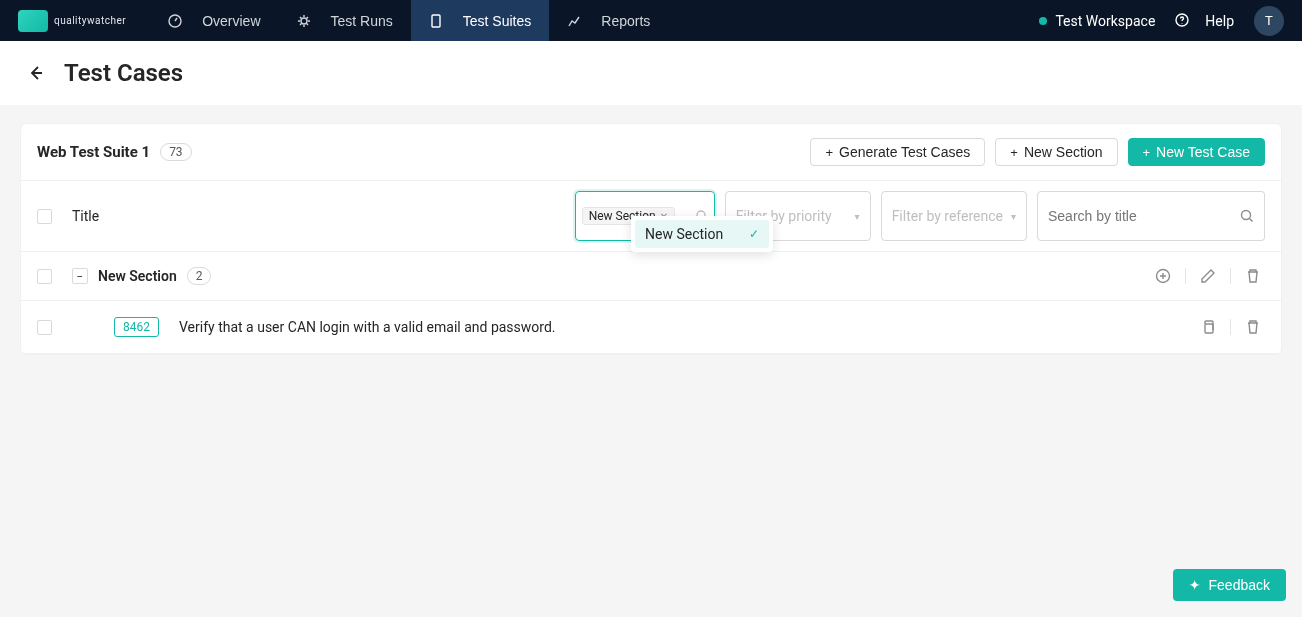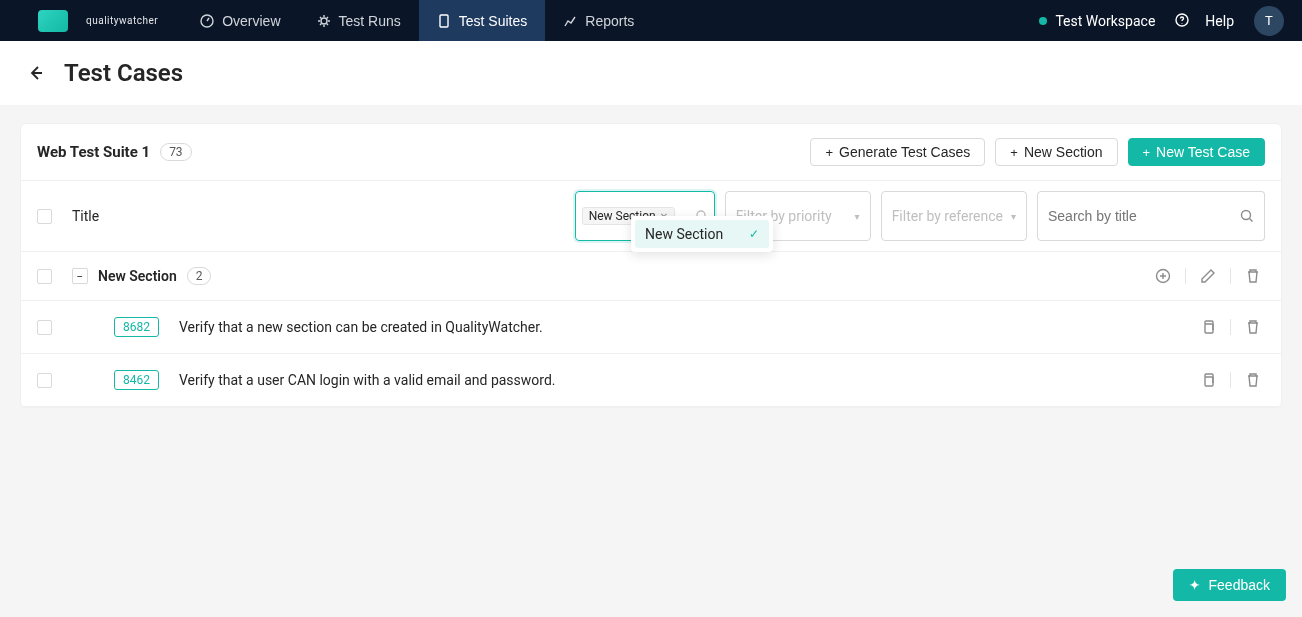--- a/index.html
+++ b/index.html
@@ -1,22 +1,22 @@
 <!DOCTYPE html>
 <html><head>
   <meta charset="utf-8">
   <style>
     * { margin: 0; padding: 0; box-sizing: border-box; }
     body { font-family: -apple-system, BlinkMacSystemFont, "Segoe UI", Roboto, sans-serif; background: #f5f5f5; color: #262626; }
     .topbar { background: #0a1628; height: 41px; display: flex; align-items: center; padding: 0 18px; color: #fff; font-size: 14px; }
-    .logo { display: flex; align-items: center; gap: 18px; margin-right: 24px; margin-left: 20px; }
+    .logo { display: flex; align-items: center; gap: 6px; margin-right: 24px; }
     .logo-icon { width: 30px; height: 22px; background: linear-gradient(135deg,#2dd4bf,#14b8a6); border-radius: 4px; position: relative; }
     .logo-text { font-size: 10px; color: #e5e7eb; letter-spacing: 0.5px; }
     .nav { display: flex; height: 100%; }
-    .nav-item { display: flex; align-items: center; gap: 8px; padding: 0 18px; cursor: pointer; height: 100%; color: #d1d5db; border: none; background: transparent; font-size: 14px; }
+    .nav-item { display: flex; align-items: center; gap: 20px; padding: 0 18px; cursor: pointer; height: 100%; color: #d1d5db; border: none; background: transparent; font-size: 14px; }
     .nav-item.active { background: #1e3a5f; color: #fff; }
     .nav-icon { width: 14px; height: 14px; display: inline-flex; }
     .topbar-right { margin-left: auto; display: flex; align-items: center; gap: 20px; }
     .presence-dot { width: 8px; height: 8px; background: #14b8a6; border-radius: 50%; }
     .avatar { width: 30px; height: 30px; border-radius: 50%; background: #2d4762; display: flex; align-items: center; justify-content: center; font-size: 13px; color: #fff; }
     .page-header { background: #fff; padding: 18px 24px; display: flex; align-items: center; gap: 16px; }
     .back-btn { width: 24px; height: 24px; background: none; border: none; cursor: pointer; display: flex; align-items: center; justify-content: center; }
     .page-title { font-size: 24px; font-weight: 600; }
     .content-panel { background: #fff; margin: 18px 20px; border-radius: 6px; border: 1px solid #f0f0f0; }
     .panel-header { padding: 14px 16px; display: flex; align-items: center; gap: 10px; }
@@ -209,39 +209,20 @@
         </button>
       <div class="divider"></div>
       <button class="icon-btn">
           <svg width="16" height="16" viewBox="0 0 16 16" fill="none" stroke="currentColor" stroke-width="1.4">
             <path d="M3 4h10M5 4V2h6v2M4 4l1 10h6l1-10"></path>
           </svg>
         </button>
     </div>
   </div>
 
-  <div class="case-row">
-    <div class="checkbox"></div>
-    <span class="case-id">8682</span>
-    <span class="case-title">Verify that a new section can be created in QualityWatcher.</span>
-    <div class="row-actions">
-      <button class="icon-btn">
-          <svg width="16" height="16" viewBox="0 0 16 16" fill="none" stroke="currentColor" stroke-width="1.4">
-            <rect x="5" y="5" width="8" height="9" rx="1"></rect>
-            <path d="M5 5V3a1 1 0 011-1h6a1 1 0 011 1v8"></path>
-          </svg>
-        </button>
-      <div class="divider"></div>
-      <button class="icon-btn">
-          <svg width="16" height="16" viewBox="0 0 16 16" fill="none" stroke="currentColor" stroke-width="1.4">
-            <path d="M3 4h10M5 4V2h6v2M4 4l1 10h6l1-10"></path>
-          </svg>
-        </button>
-    </div>
-  </div>
 
   <div class="case-row">
     <div class="checkbox"></div>
     <span class="case-id">8462</span>
     <span class="case-title">Verify that a user CAN login with a valid email and password.</span>
     <div class="row-actions">
       <button class="icon-btn">
           <svg width="16" height="16" viewBox="0 0 16 16" fill="none" stroke="currentColor" stroke-width="1.4">
             <rect x="5" y="5" width="8" height="9" rx="1"></rect>
             <path d="M5 5V3a1 1 0 011-1h6a1 1 0 011 1v8"></path>

